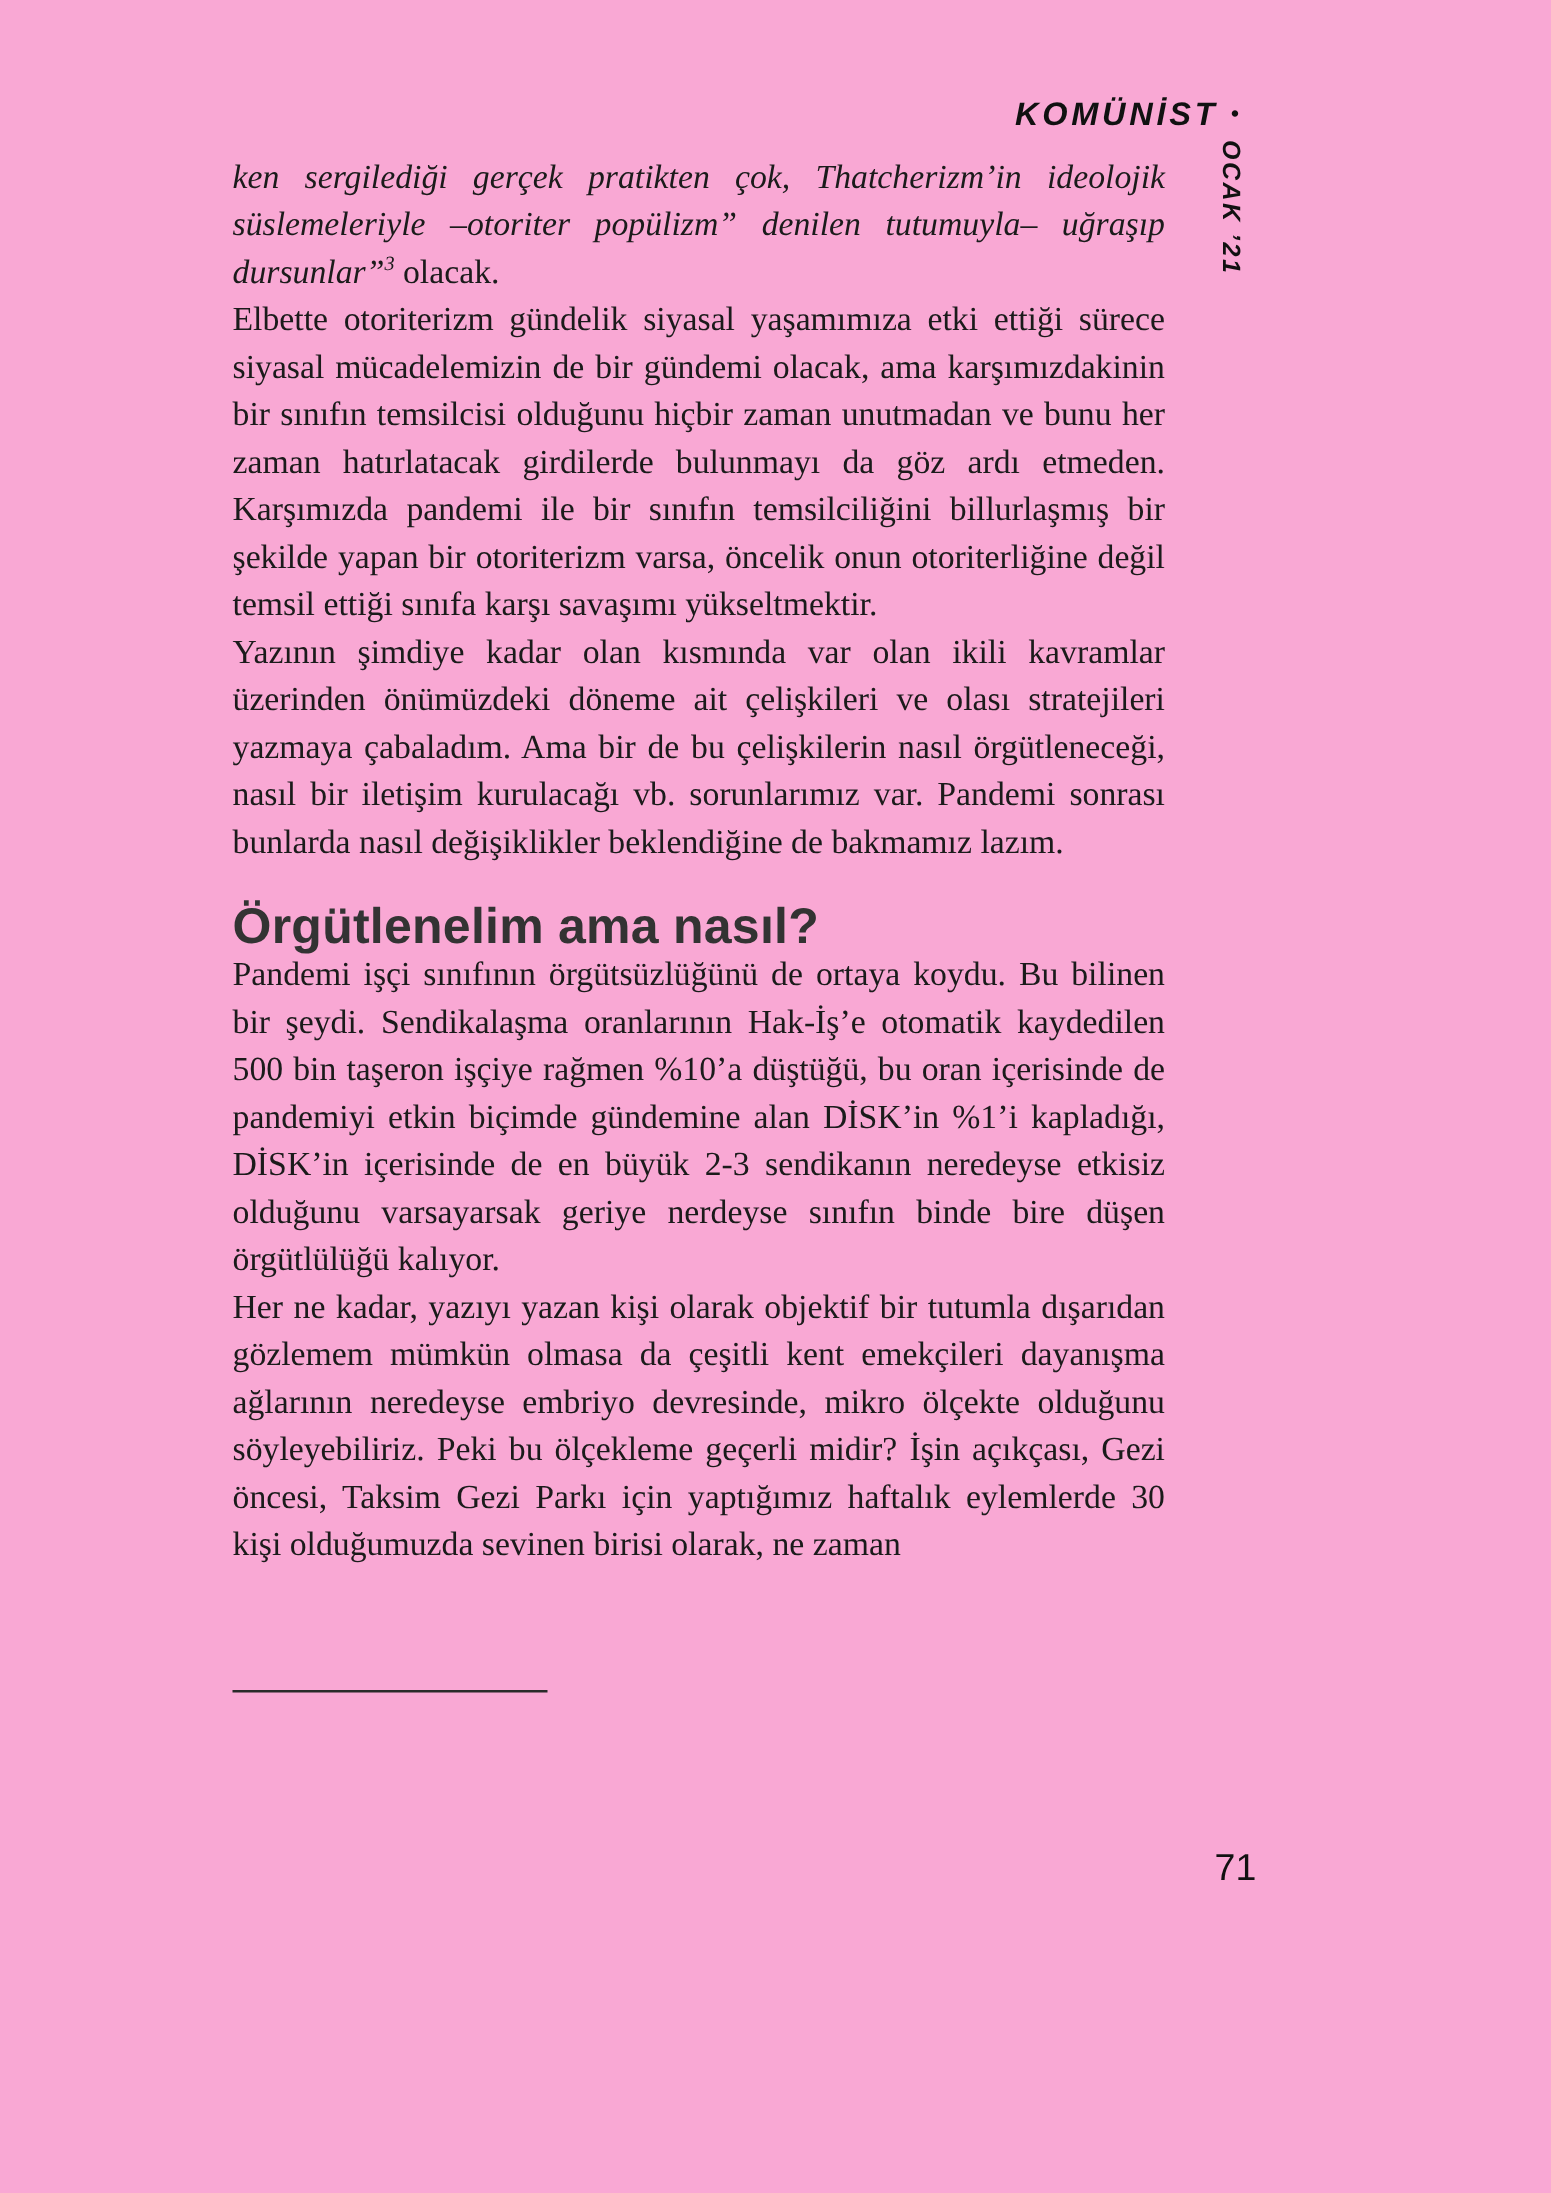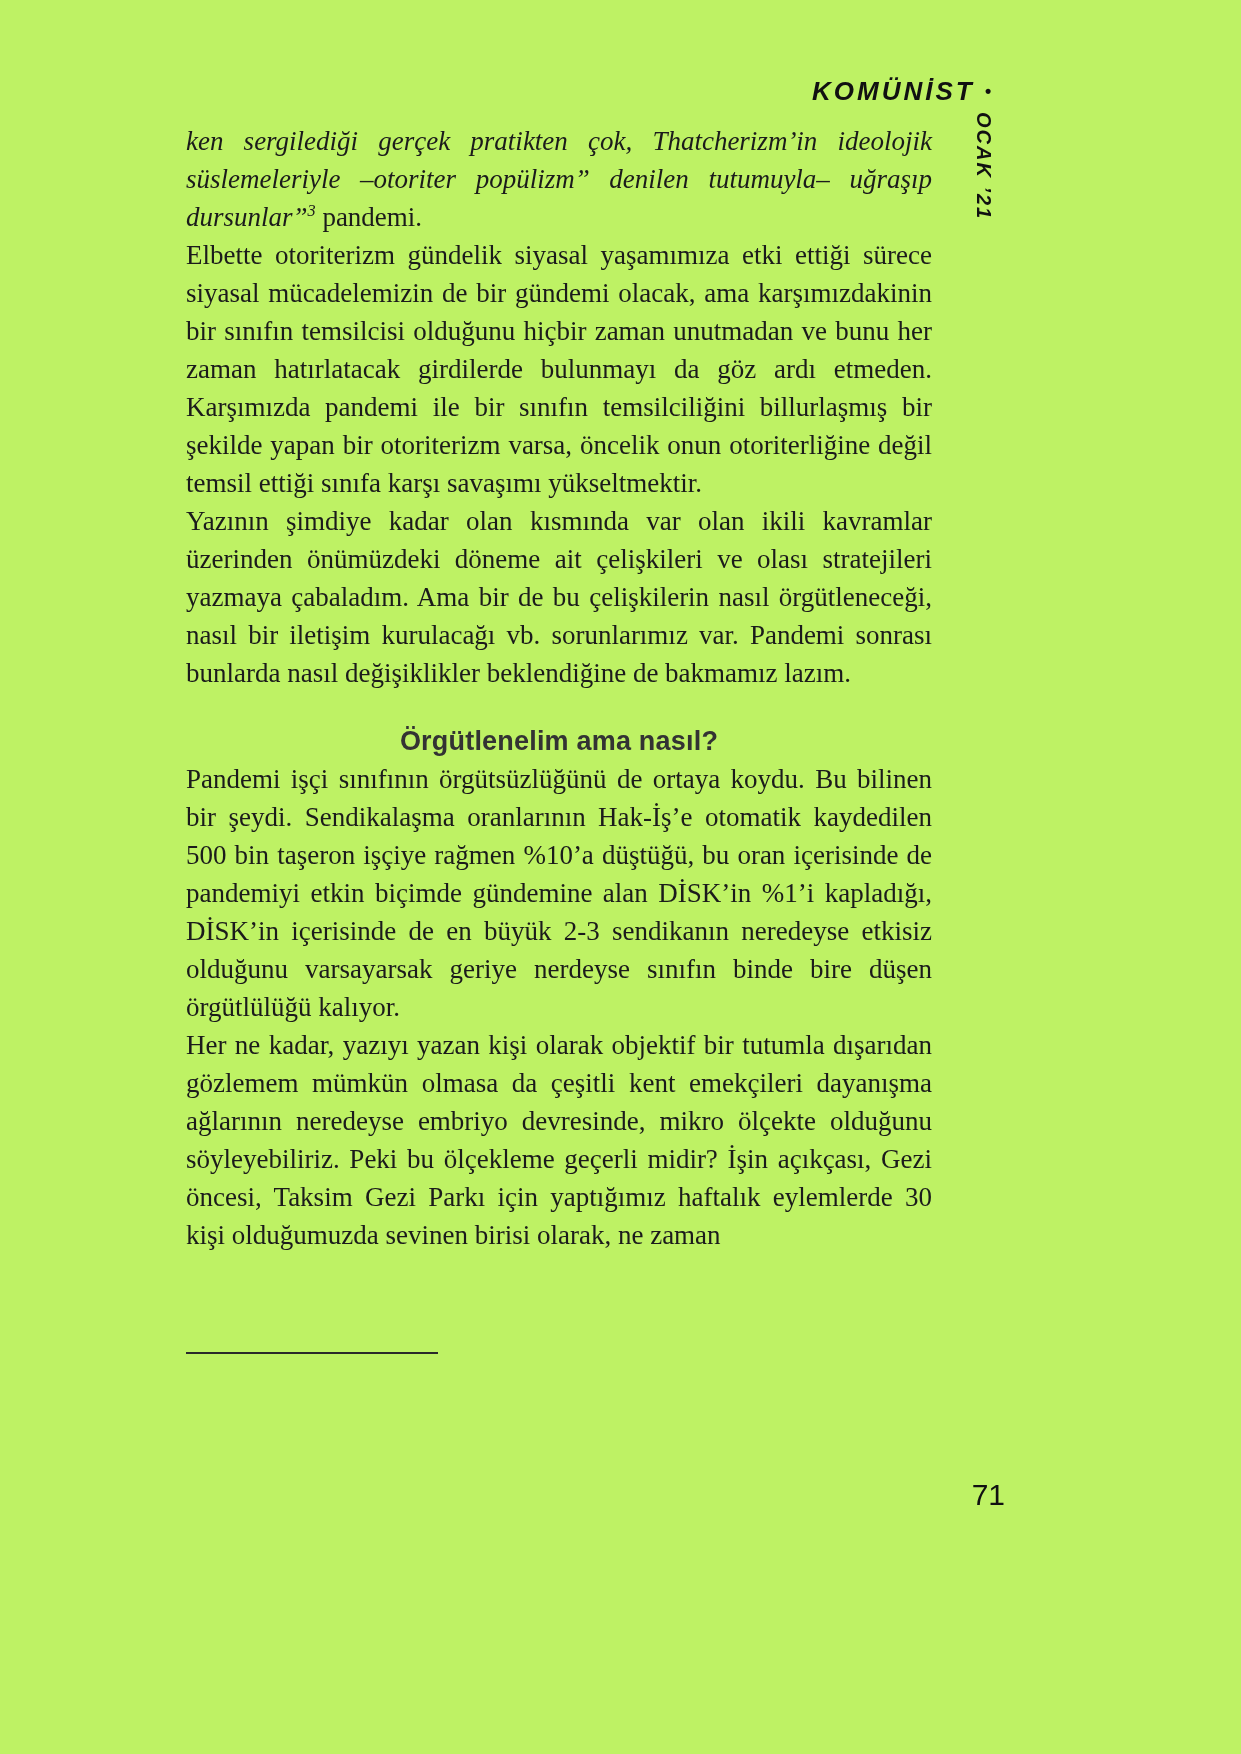--- a/index.html
+++ b/index.html
@@ -4,21 +4,21 @@
 <style>
 * { box-sizing: border-box; }
 html, body { margin: 0; padding: 0; }
 body {
   width: 1241px; height: 1754px;
   background: #ffffff;
   font-family: "Liberation Serif", serif;
   color: #1b1b1b;
   position: relative;
 }
-.page { position: absolute; inset: 0; width: 1241px; height: 1754px; overflow: hidden; background: #bef264; }
+.page { position: absolute; inset: 0; width: 1241px; height: 1754px; overflow: hidden; background: #f9a8d4; }
 
 .magazine-header {
   position: absolute;
   top: 76px; right: 250px;
   font-family: "Liberation Sans", sans-serif;
   font-weight: bold; font-style: italic;
   font-size: 26px; letter-spacing: 3px;
   color: #111111;
   white-space: nowrap;
 }
@@ -45,25 +45,25 @@
   color: #1b1b1b;
 }
 .body-text p { margin: 0; }
 .quote-para { font-style: italic; }
 .quote-para .tail { font-style: normal; }
 .fn-ref { font-size: 0.6em; vertical-align: super; line-height: 0; }
 .para { margin-top: 22px; }
 .section-heading {
   font-family: "Liberation Sans", sans-serif;
   font-weight: bold;
-  font-size: 27px;
+  font-size: 40px;
   line-height: 38px;
   color: #333333;
   margin: 30px 0 0 0;
-  text-align: center;
+  text-align: left;
   letter-spacing: 0.2px;
 }
 .after-heading { margin-top: 10px; }
 
 .footnote {
   position: absolute;
   left: 186px; top: 1352px;
   width: 746px;
   font-family: "Liberation Sans", sans-serif;
   font-size: 19.5px;
@@ -93,21 +93,21 @@
 
 <div class="page">
 
   <div class="magazine-header">
     <span>KOMÜNİST</span><span class="bullet">•</span>
   </div>
 
   <div class="issue-vertical">OCAK ’21</div>
 
   <div class="body-text">
-    <p class="quote-para"><span>ken sergilediği gerçek pratikten çok, Thatcherizm’in ideolojik süslemeleriyle –otoriter popülizm” denilen tutumuyla– uğraşıp dursunlar”</span><sup class="fn-ref">3</sup><span class="tail"> pandemi.</span></p>
+    <p class="quote-para"><span>ken sergilediği gerçek pratikten çok, Thatcherizm’in ideolojik süslemeleriyle –otoriter popülizm” denilen tutumuyla– uğraşıp dursunlar”</span><sup class="fn-ref">3</sup><span class="tail"> olacak.</span></p>
 
     <p class="para">Elbette otoriterizm gündelik siyasal yaşamımıza etki ettiği sürece siyasal mücadelemizin de bir gündemi olacak, ama karşımızdakinin bir sınıfın temsilcisi olduğunu hiçbir zaman unutmadan ve bunu her zaman hatırlatacak girdilerde bulunmayı da göz ardı etmeden. Karşımızda pandemi ile bir sınıfın temsilciliğini billurlaşmış bir şekilde yapan bir otoriterizm varsa, öncelik onun otoriterliğine değil temsil ettiği sınıfa karşı savaşımı yükseltmektir.</p>
     <p class="para">Yazının şimdiye kadar olan kısmında var olan ikili kavramlar üzerinden önümüzdeki döneme ait çelişkileri ve olası stratejileri yazmaya çabaladım. Ama bir de bu çelişkilerin nasıl örgütleneceği, nasıl bir iletişim kurulacağı vb. sorunlarımız var. Pandemi sonrası bunlarda nasıl değişiklikler beklendiğine de bakmamız lazım.</p>
 
     <h2 class="section-heading">Örgütlenelim ama nasıl?</h2>
 
     <p class="para after-heading">Pandemi işçi sınıfının örgütsüzlüğünü de ortaya koydu. Bu bilinen bir şeydi. Sendikalaşma oranlarının Hak-İş’e otomatik kaydedilen 500 bin taşeron işçiye rağmen %10’a düştüğü, bu oran içerisinde de pandemiyi etkin biçimde gündemine alan DİSK’in %1’i kapladığı, DİSK’in içerisinde de en büyük 2-3 sendikanın neredeyse etkisiz olduğunu varsayarsak geriye nerdeyse sınıfın binde bire düşen örgütlülüğü kalıyor.</p>
     <p class="para">Her ne kadar, yazıyı yazan kişi olarak objektif bir tutumla dışarıdan gözlemem mümkün olmasa da çeşitli kent emekçileri dayanışma ağlarının neredeyse embriyo devresinde, mikro ölçekte olduğunu söyleyebiliriz. Peki bu ölçekleme geçerli midir? İşin açıkçası, Gezi öncesi, Taksim Gezi Parkı için yaptığımız haftalık eylemlerde 30 kişi olduğumuzda sevinen birisi olarak, ne zaman</p>
   </div>
 

